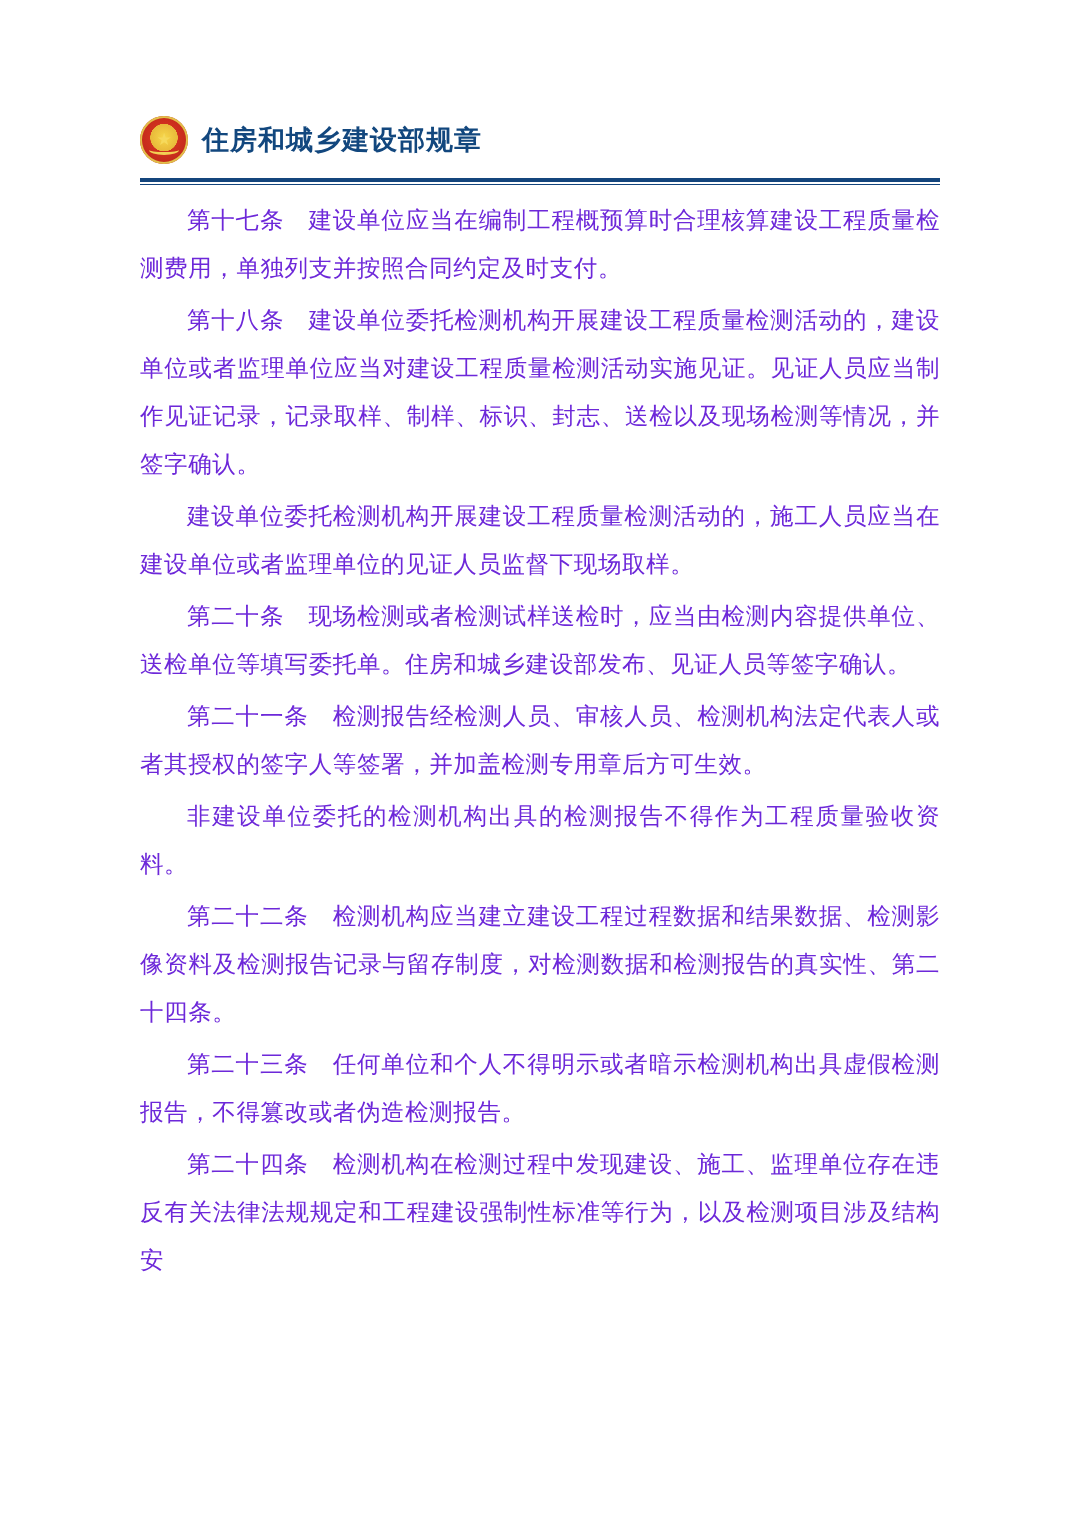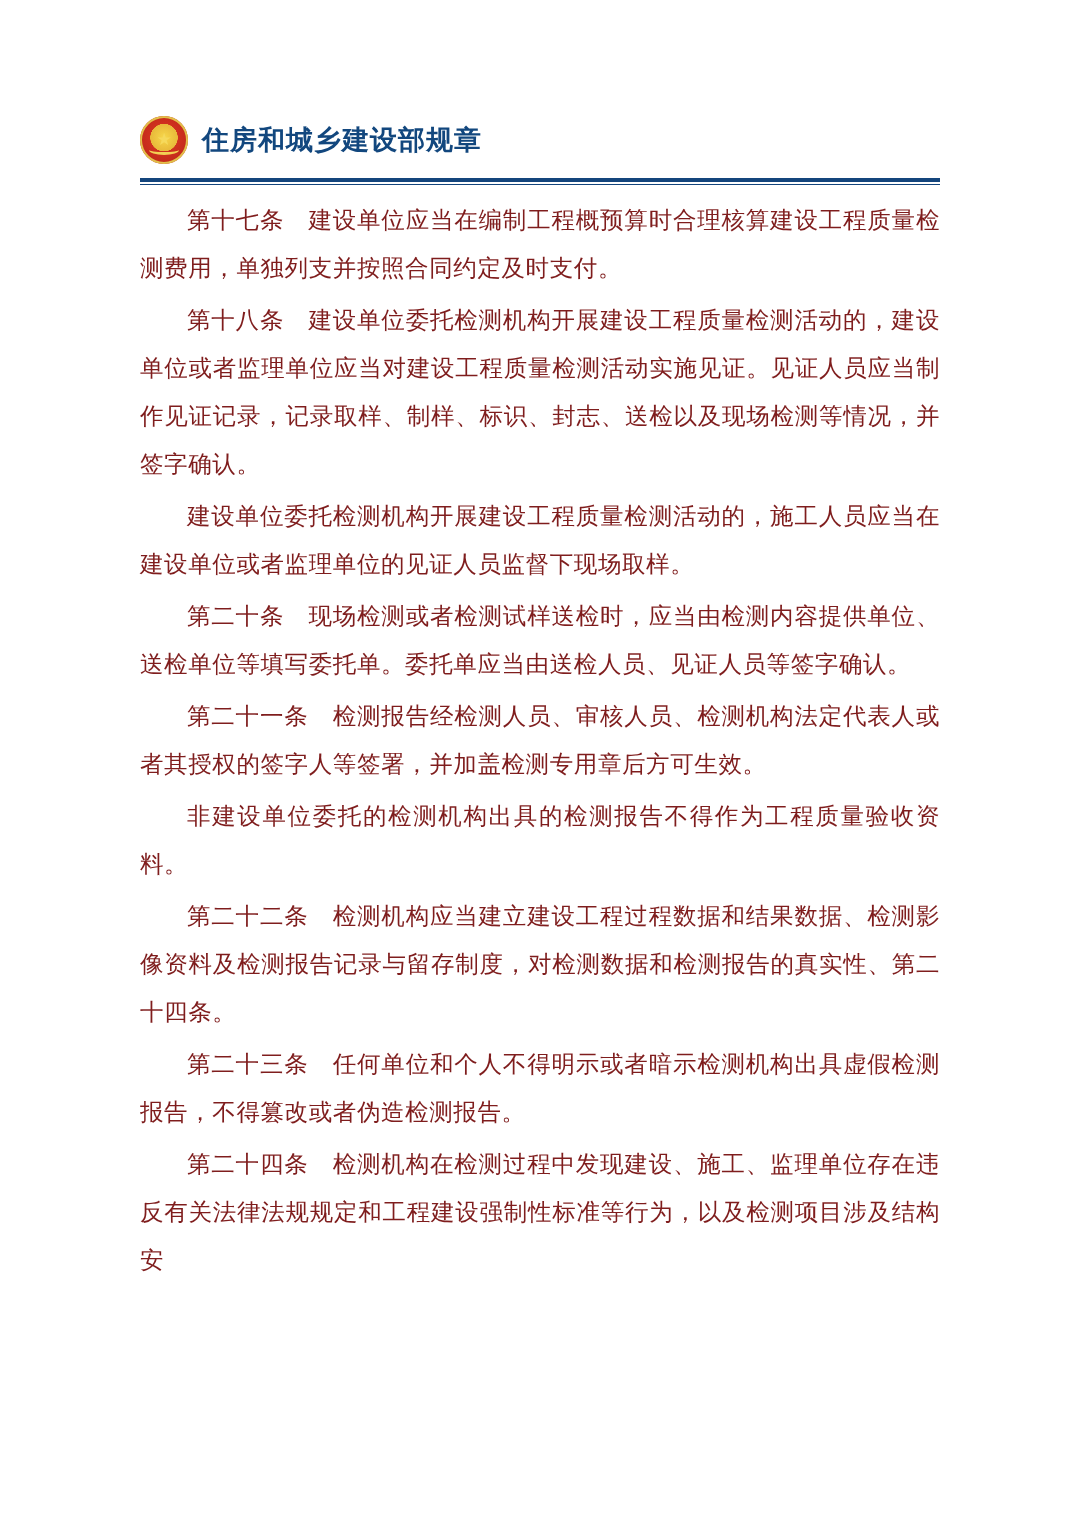--- a/index.html
+++ b/index.html
@@ -104,21 +104,21 @@
   .content {
     position: absolute;
     left: 140px;
     top: 196px;
     width: 800px;
   }
   .para {
     font-family: "DejaVu Serif", "Liberation Serif", serif;
     font-size: 23.5px;
     line-height: 48px;
-    color: #7f1d1d;
+    color: #6d28d9;
     text-indent: 2em;
     margin: 0 0 4px 0;
     text-align: justify;
     text-justify: inter-ideograph;
     letter-spacing: 0.6px;
   }
   
   .page-number {
     position: absolute;
     left: 140px;
@@ -150,21 +150,21 @@
   </div>
 
   <div class="rule-top">
       <div class="thin"></div>
     </div>
 
   <div class="content">
     <p class="para">第十七条　建设单位应当在编制工程概预算时合理核算建设工程质量检测费用，单独列支并按照合同约定及时支付。</p>
     <p class="para">第十八条　建设单位委托检测机构开展建设工程质量检测活动的，建设单位或者监理单位应当对建设工程质量检测活动实施见证。见证人员应当制作见证记录，记录取样、制样、标识、封志、送检以及现场检测等情况，并签字确认。</p>
     <p class="para">建设单位委托检测机构开展建设工程质量检测活动的，施工人员应当在建设单位或者监理单位的见证人员监督下现场取样。</p>
-    <p class="para">第二十条　现场检测或者检测试样送检时，应当由检测内容提供单位、送检单位等填写委托单。委托单应当由送检人员、见证人员等签字确认。</p>
+    <p class="para">第二十条　现场检测或者检测试样送检时，应当由检测内容提供单位、送检单位等填写委托单。住房和城乡建设部发布、见证人员等签字确认。</p>
     <p class="para">第二十一条　检测报告经检测人员、审核人员、检测机构法定代表人或者其授权的签字人等签署，并加盖检测专用章后方可生效。</p>
     <p class="para">非建设单位委托的检测机构出具的检测报告不得作为工程质量验收资料。</p>
     <p class="para">第二十二条　检测机构应当建立建设工程过程数据和结果数据、检测影像资料及检测报告记录与留存制度，对检测数据和检测报告的真实性、第二十四条。</p>
     <p class="para">第二十三条　任何单位和个人不得明示或者暗示检测机构出具虚假检测报告，不得篡改或者伪造检测报告。</p>
     <p class="para">第二十四条　检测机构在检测过程中发现建设、施工、监理单位存在违反有关法律法规规定和工程建设强制性标准等行为，以及检测项目涉及结构安</p>
   </div>
 
   <div class="page-number">－ 4 －</div>
 
   <div class="rule-bottom">

